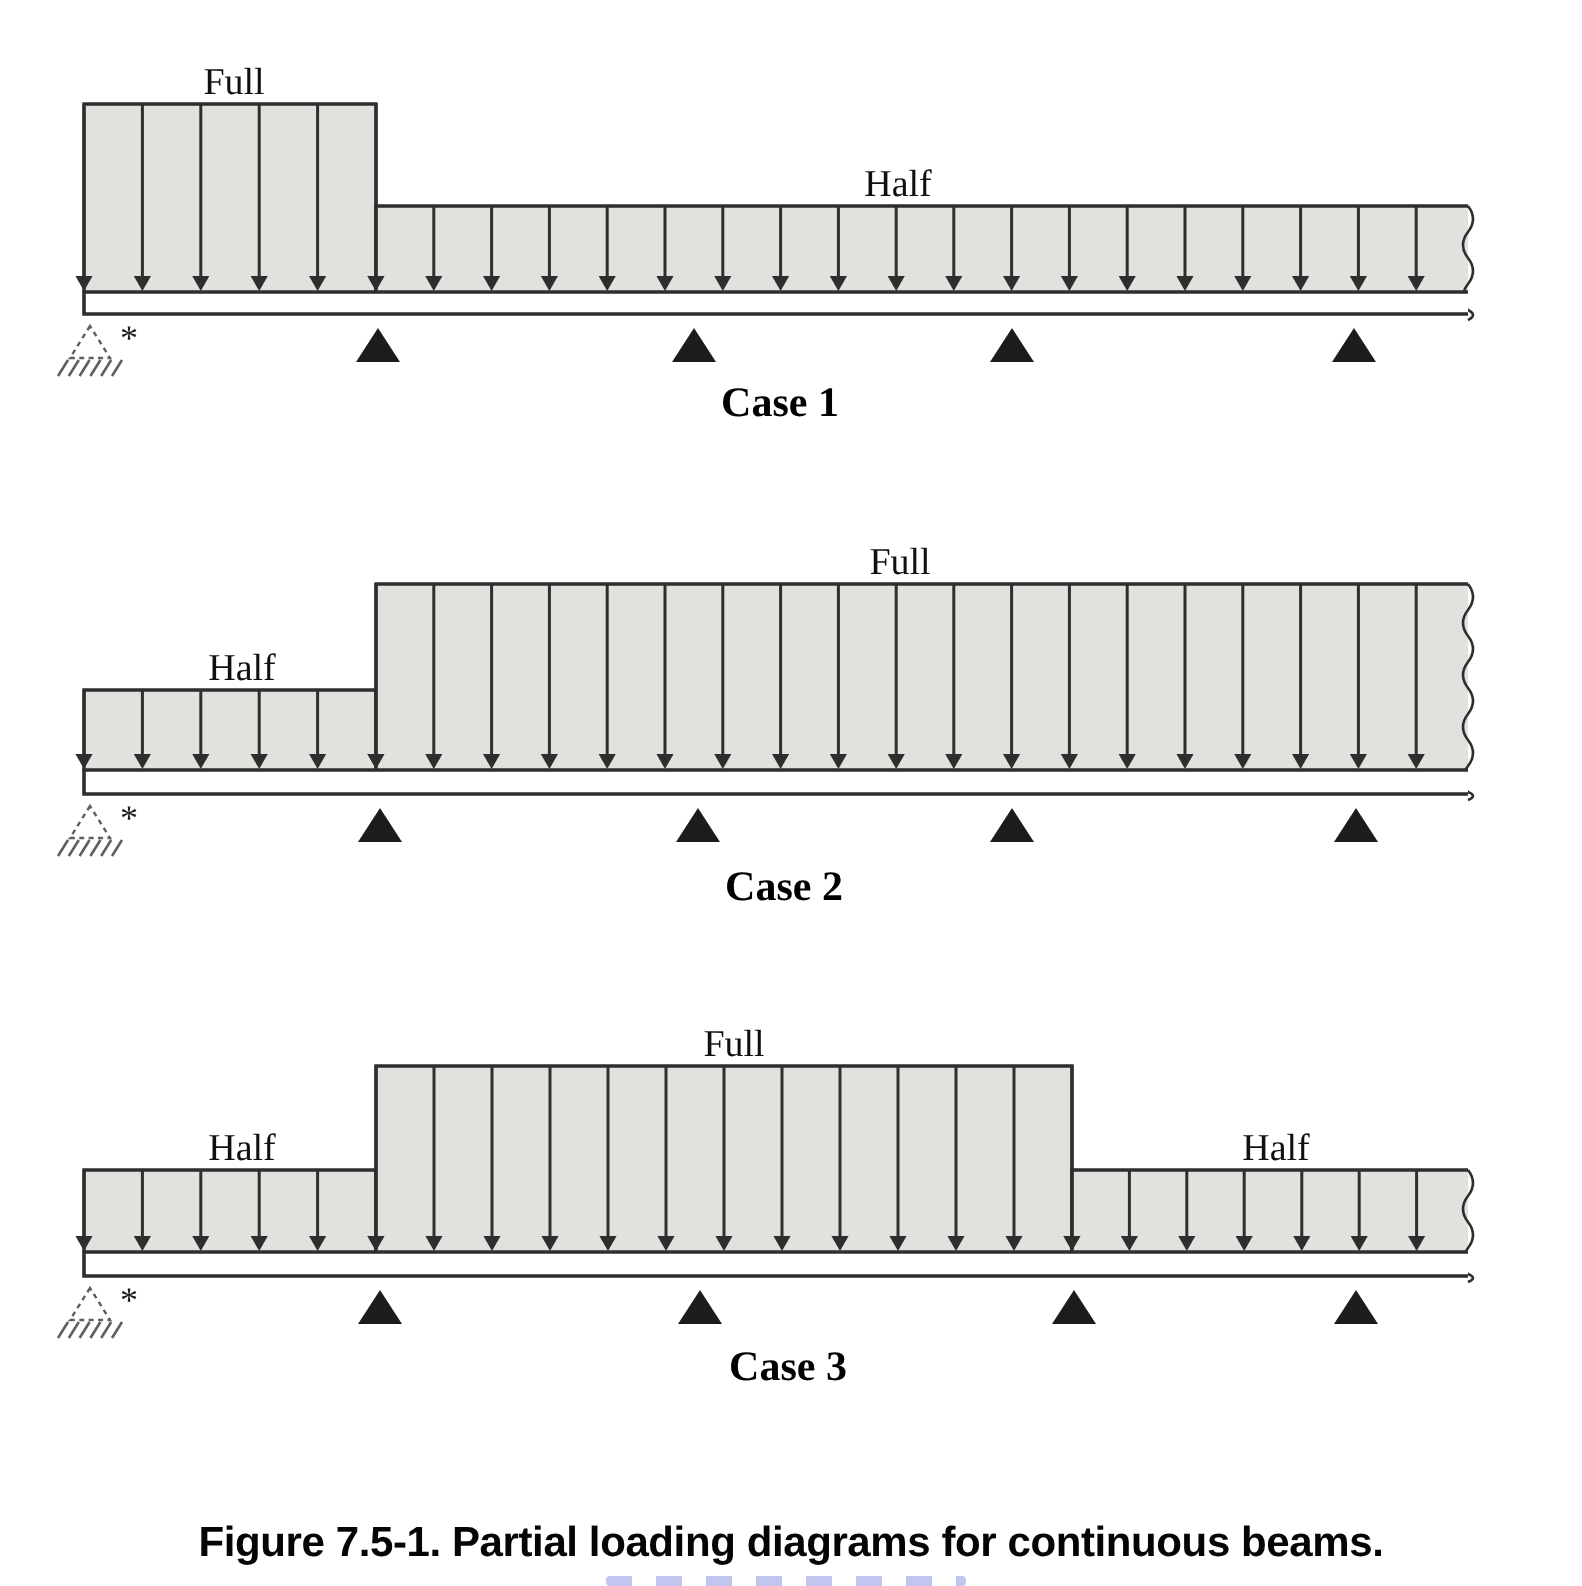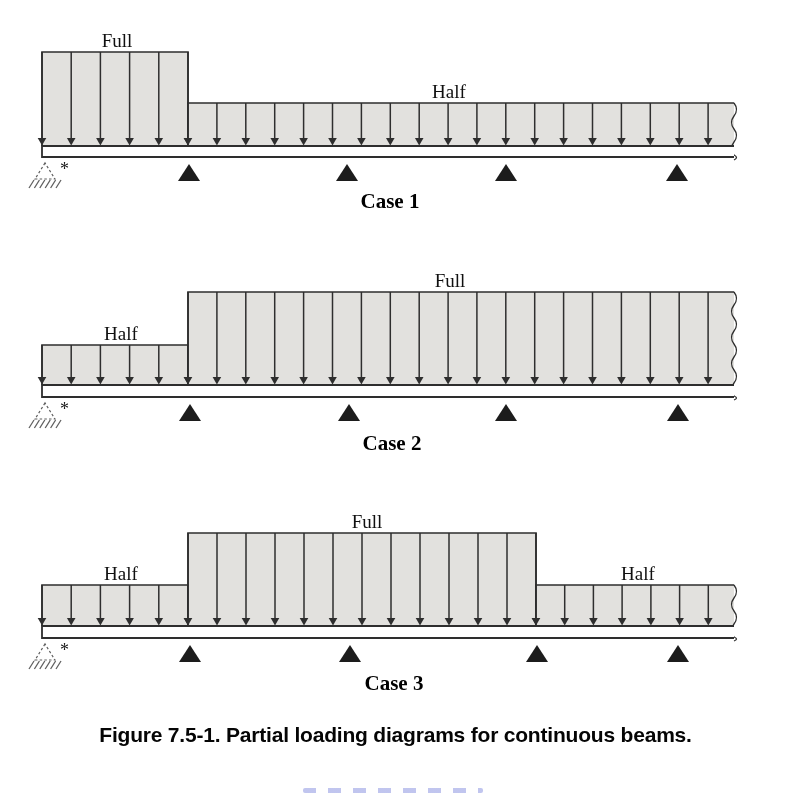--- a/index.html
+++ b/index.html
@@ -17,21 +17,21 @@
     width:750px;
     font-family:"Liberation Serif","DejaVu Serif",serif;
     font-size:17.5px;
     color:#0a0a0a;
     letter-spacing:0.1px;
     word-spacing:1px;
     white-space:nowrap;
   }
   .caption{
     position:absolute;
-    left:0;top:723px;
+    left:0;top:760px;
     width:791px;
     text-align:center;
     font-family:"Liberation Sans","DejaVu Sans",sans-serif;
     font-weight:bold;
     font-size:21px;
     letter-spacing:-0.2px;
     color:#050505;
   }
   .clipped-blue{
     position:absolute;

